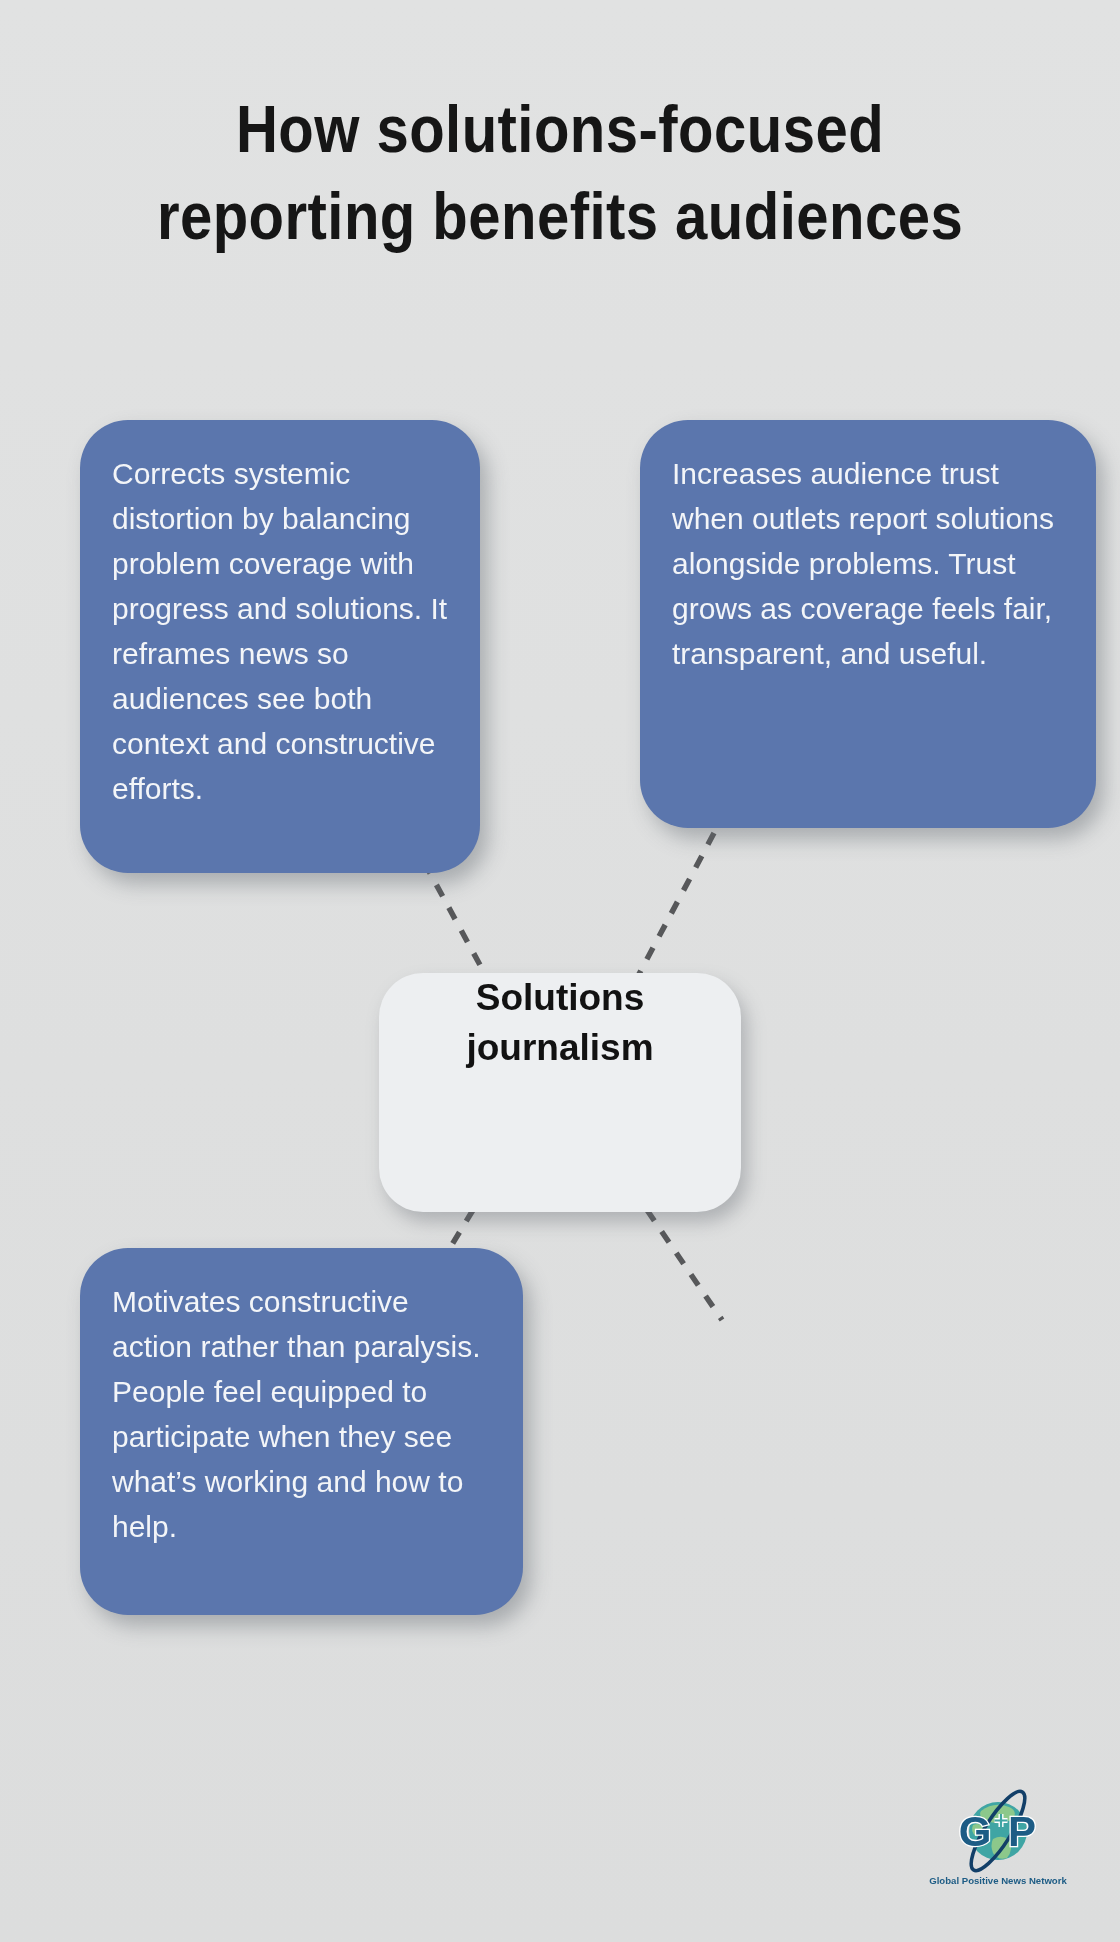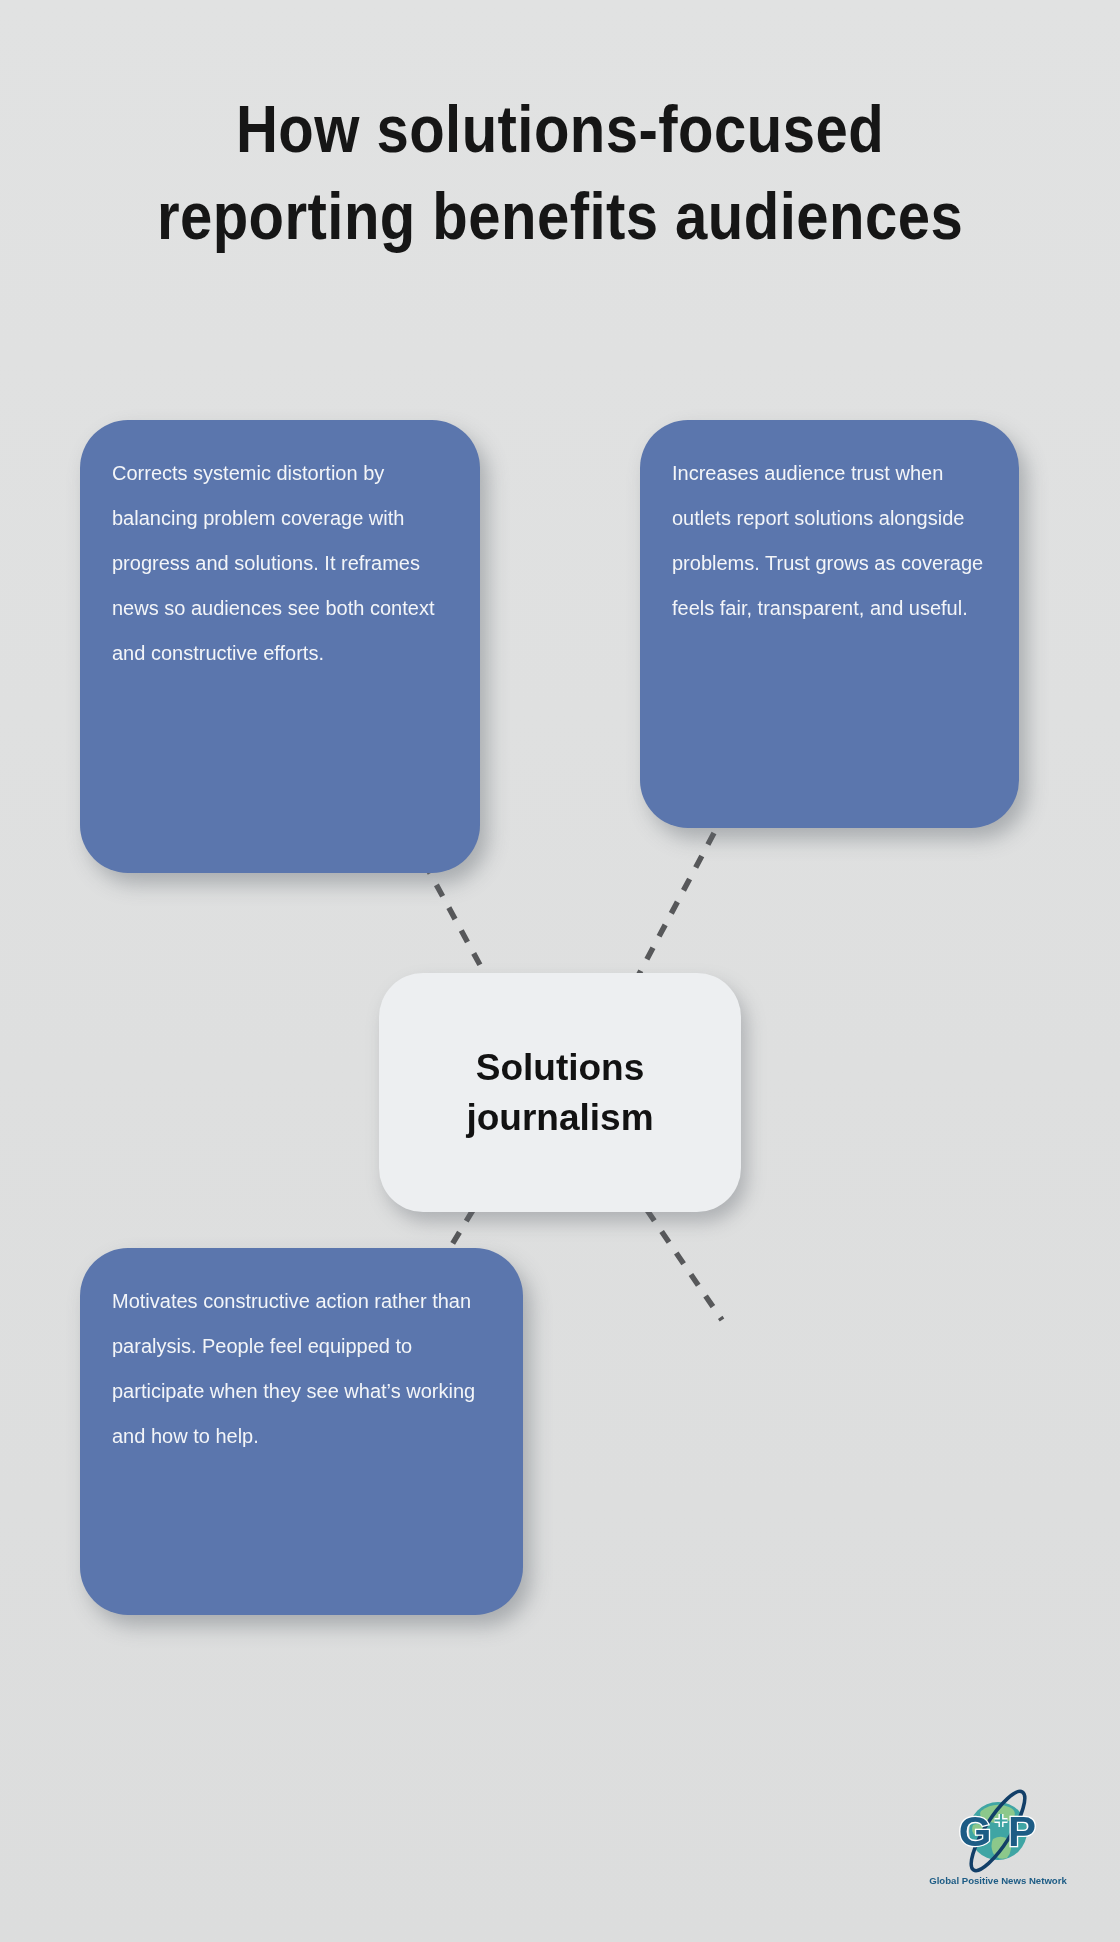--- a/index.html
+++ b/index.html
@@ -40,41 +40,41 @@
     stroke-width: 5.5;
     stroke-dasharray: 13 13;
   }
 
   
   .card {
     position: absolute;
     background: #5b76ad;
     border-radius: 48px;
     color: #f3f5f8;
-    font-size: 20px;
+    font-size: 30px;
     line-height: 45px;
     padding: 31px 26px 26px 32px;
     box-sizing: border-box;
     box-shadow: 8px 11px 20px rgba(105, 110, 118, 0.45);
   }
   .card p { margin: 0; }
   #card-top-left     { left: 80px;  top: 420px;  width: 400px; min-height: 453px; }
-  #card-top-right    { left: 640px; top: 420px;  width: 379px; min-height: 408px; }
+  #card-top-right    { left: 640px; top: 420px;  width: 456px; min-height: 408px; }
   #card-bottom-left  { left: 80px;  top: 1248px; width: 443px; min-height: 367px; }
   #card-bottom-right { left: 640px; top: 1314px; width: 399px; min-height: 324px; }
 
   
   .center-node {
     position: absolute;
     left: 379px; top: 973px;
     width: 362px; height: 239px;
     background: #edeff1;
     border-radius: 44px;
     display: flex;
-    align-items: center;
+    align-items: flex-start;
     justify-content: center;
     text-align: center;
     padding: 0 38px;
     box-sizing: border-box;
     color: #121212;
     font-weight: 700;
     font-size: 37px;
     line-height: 50px;
     box-shadow: 6px 10px 18px rgba(105, 110, 118, 0.4);
   }

